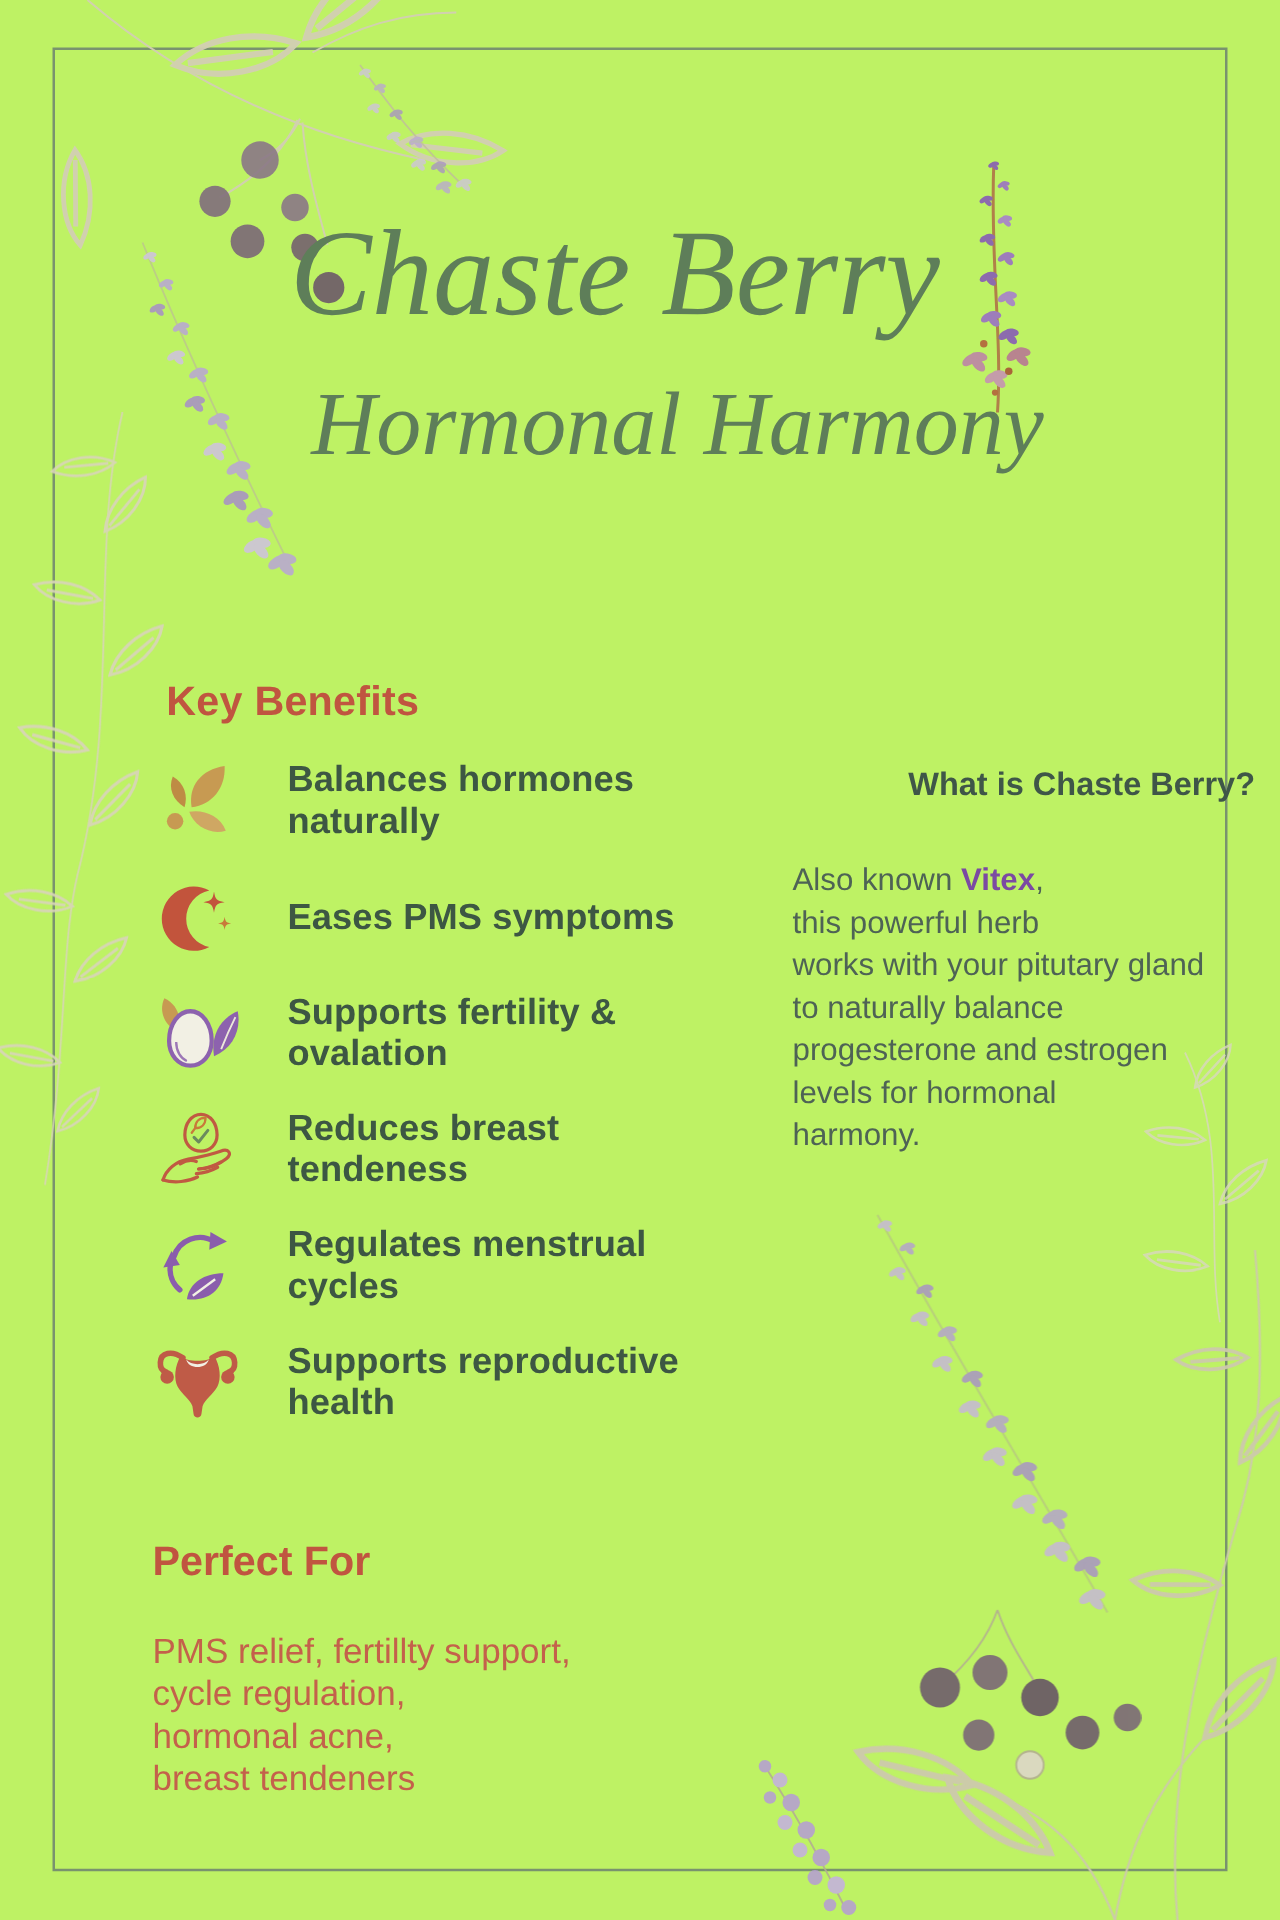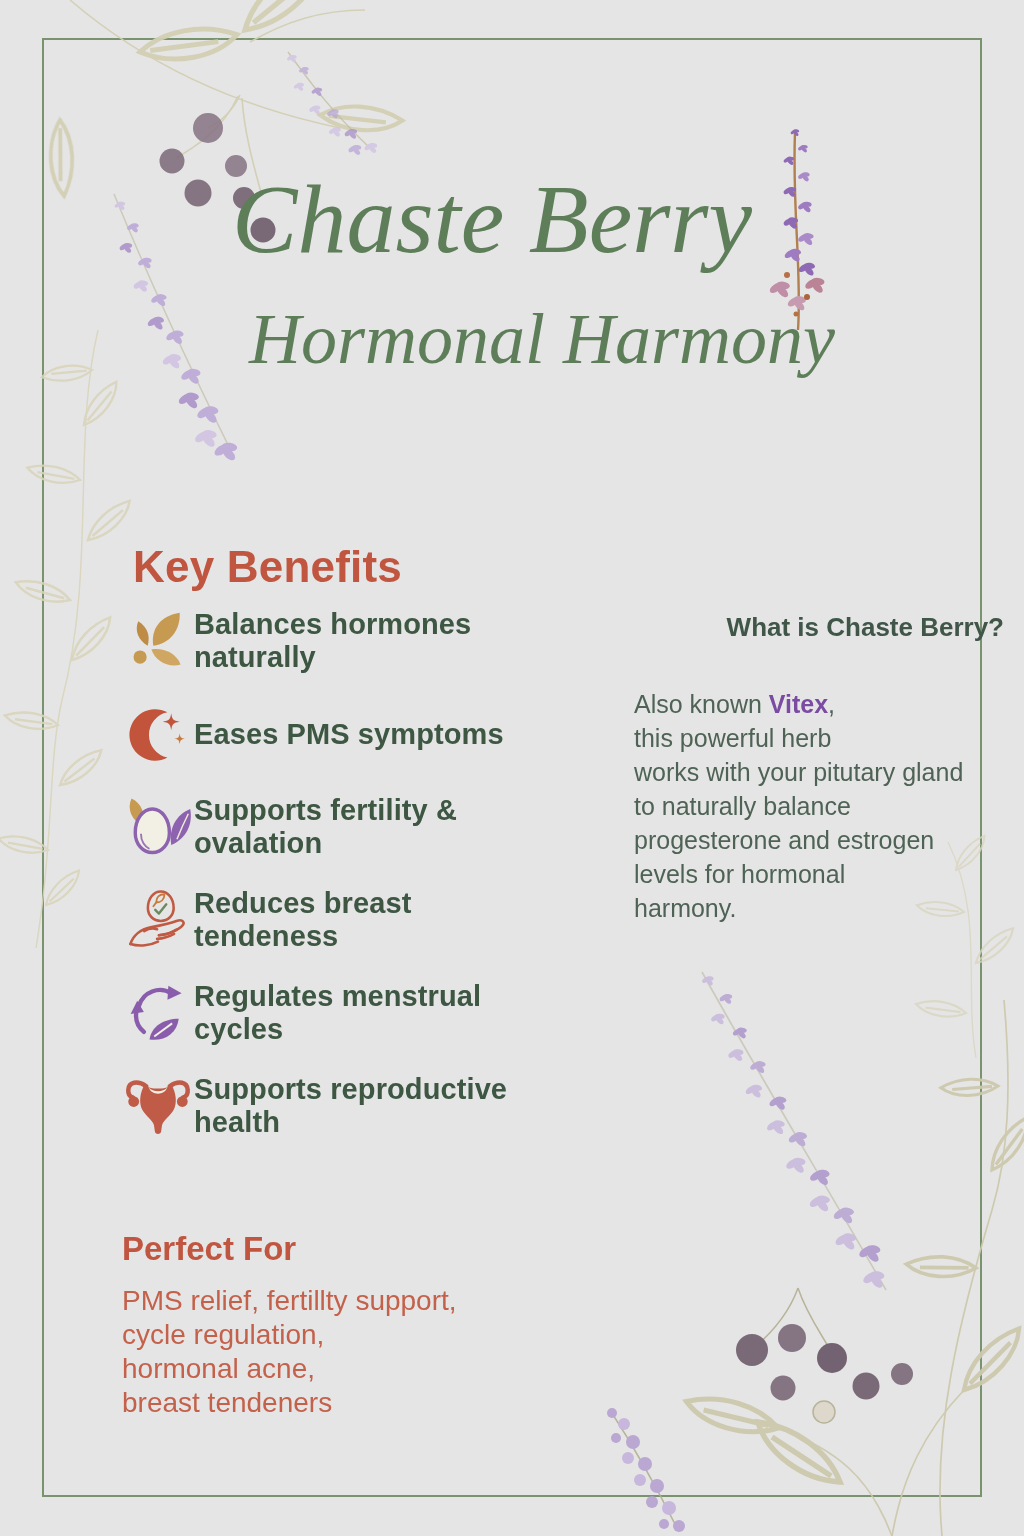--- a/index.html
+++ b/index.html
@@ -1,18 +1,18 @@
 <!DOCTYPE html>
 <html><head>
 <meta charset="utf-8">
 <style>
   html,body{margin:0;padding:0;}
   .page{
     position:relative; width:1024px; height:1536px;
-    background:#e5e5e5; overflow:hidden;
+    background:#bef264; overflow:hidden;
     font-family:"Liberation Sans", sans-serif;
   }
   .frame{
     position:absolute; left:42px; top:38px; width:936px; height:1455px;
     border:2px solid #79936e; z-index:1;
   }
   .deco{position:absolute; z-index:2; pointer-events:none;}
   .deco-top-left{left:0;top:0;width:440px;height:680px;}
   .deco-left-edge{left:0;top:330px;width:150px;height:620px;}
   .deco-title-sprig{left:742px;top:98px;width:110px;height:240px;}
@@ -24,36 +24,36 @@
     font-family:"Liberation Serif","DejaVu Serif",serif; font-style:italic;
     font-size:98px; line-height:1.05; color:#5e7e59; font-weight:400;
   }
   .title-2{
     position:absolute; left:60px; right:0; top:302px; text-align:center;
     font-family:"Liberation Serif","DejaVu Serif",serif; font-style:italic;
     font-size:72px; line-height:1.05; color:#5e7e59; font-weight:400;
   }
   .kb-heading{
     position:absolute; left:133px; top:542px;
-    font-size:44px; font-weight:700; color:#c05540; letter-spacing:.2px;
+    font-size:33px; font-weight:700; color:#c05540; letter-spacing:.2px;
   }
   .benefits{position:absolute; left:122px; top:604px; width:490px;}
-  .benefit-row{display:flex; align-items:center; min-height:74px; margin-bottom:19px;}
+  .benefit-row{display:flex; align-items:center; gap:36px; min-height:74px; margin-bottom:19px;}
   .benefit-icon{flex:0 0 72px; width:72px; display:flex; justify-content:center; align-items:center;}
   .benefit-text{font-size:29px; font-weight:700; color:#3d5743; line-height:33px; letter-spacing:.1px;}
   .b-line{display:block;}
   .b-line:empty{display:none;}
   .right-col{position:absolute; left:634px; top:612px; width:370px;}
   .wi-heading{font-size:26px; font-weight:700; color:#3f5648; margin:0 0 0 4px;text-align:right;}
   .wi-para{margin-top:44px; font-size:25px; line-height:34px; color:#4e6355; font-weight:400;}
   .wi-para .p-line{display:block; white-space:nowrap;}
   .vitex{color:#7b4aa2; font-weight:700;}
   .pf{position:absolute; left:122px; top:1230px; width:520px;}
   .pf-heading{font-size:33px; font-weight:700; color:#c05540;}
-  .pf-body{margin-top:16px; font-size:28px; line-height:34px; color:#c4614b;}
+  .pf-body{margin-top:36px; font-size:28px; line-height:34px; color:#c4614b;}
   .pf-body .p-line{display:block;}
   .defs-holder{position:absolute; width:0; height:0; overflow:hidden;}
 </style>
 </head>
 <body>
 
 <div class="page">
 
   <svg class="defs-holder" aria-hidden="true">
     <defs>

